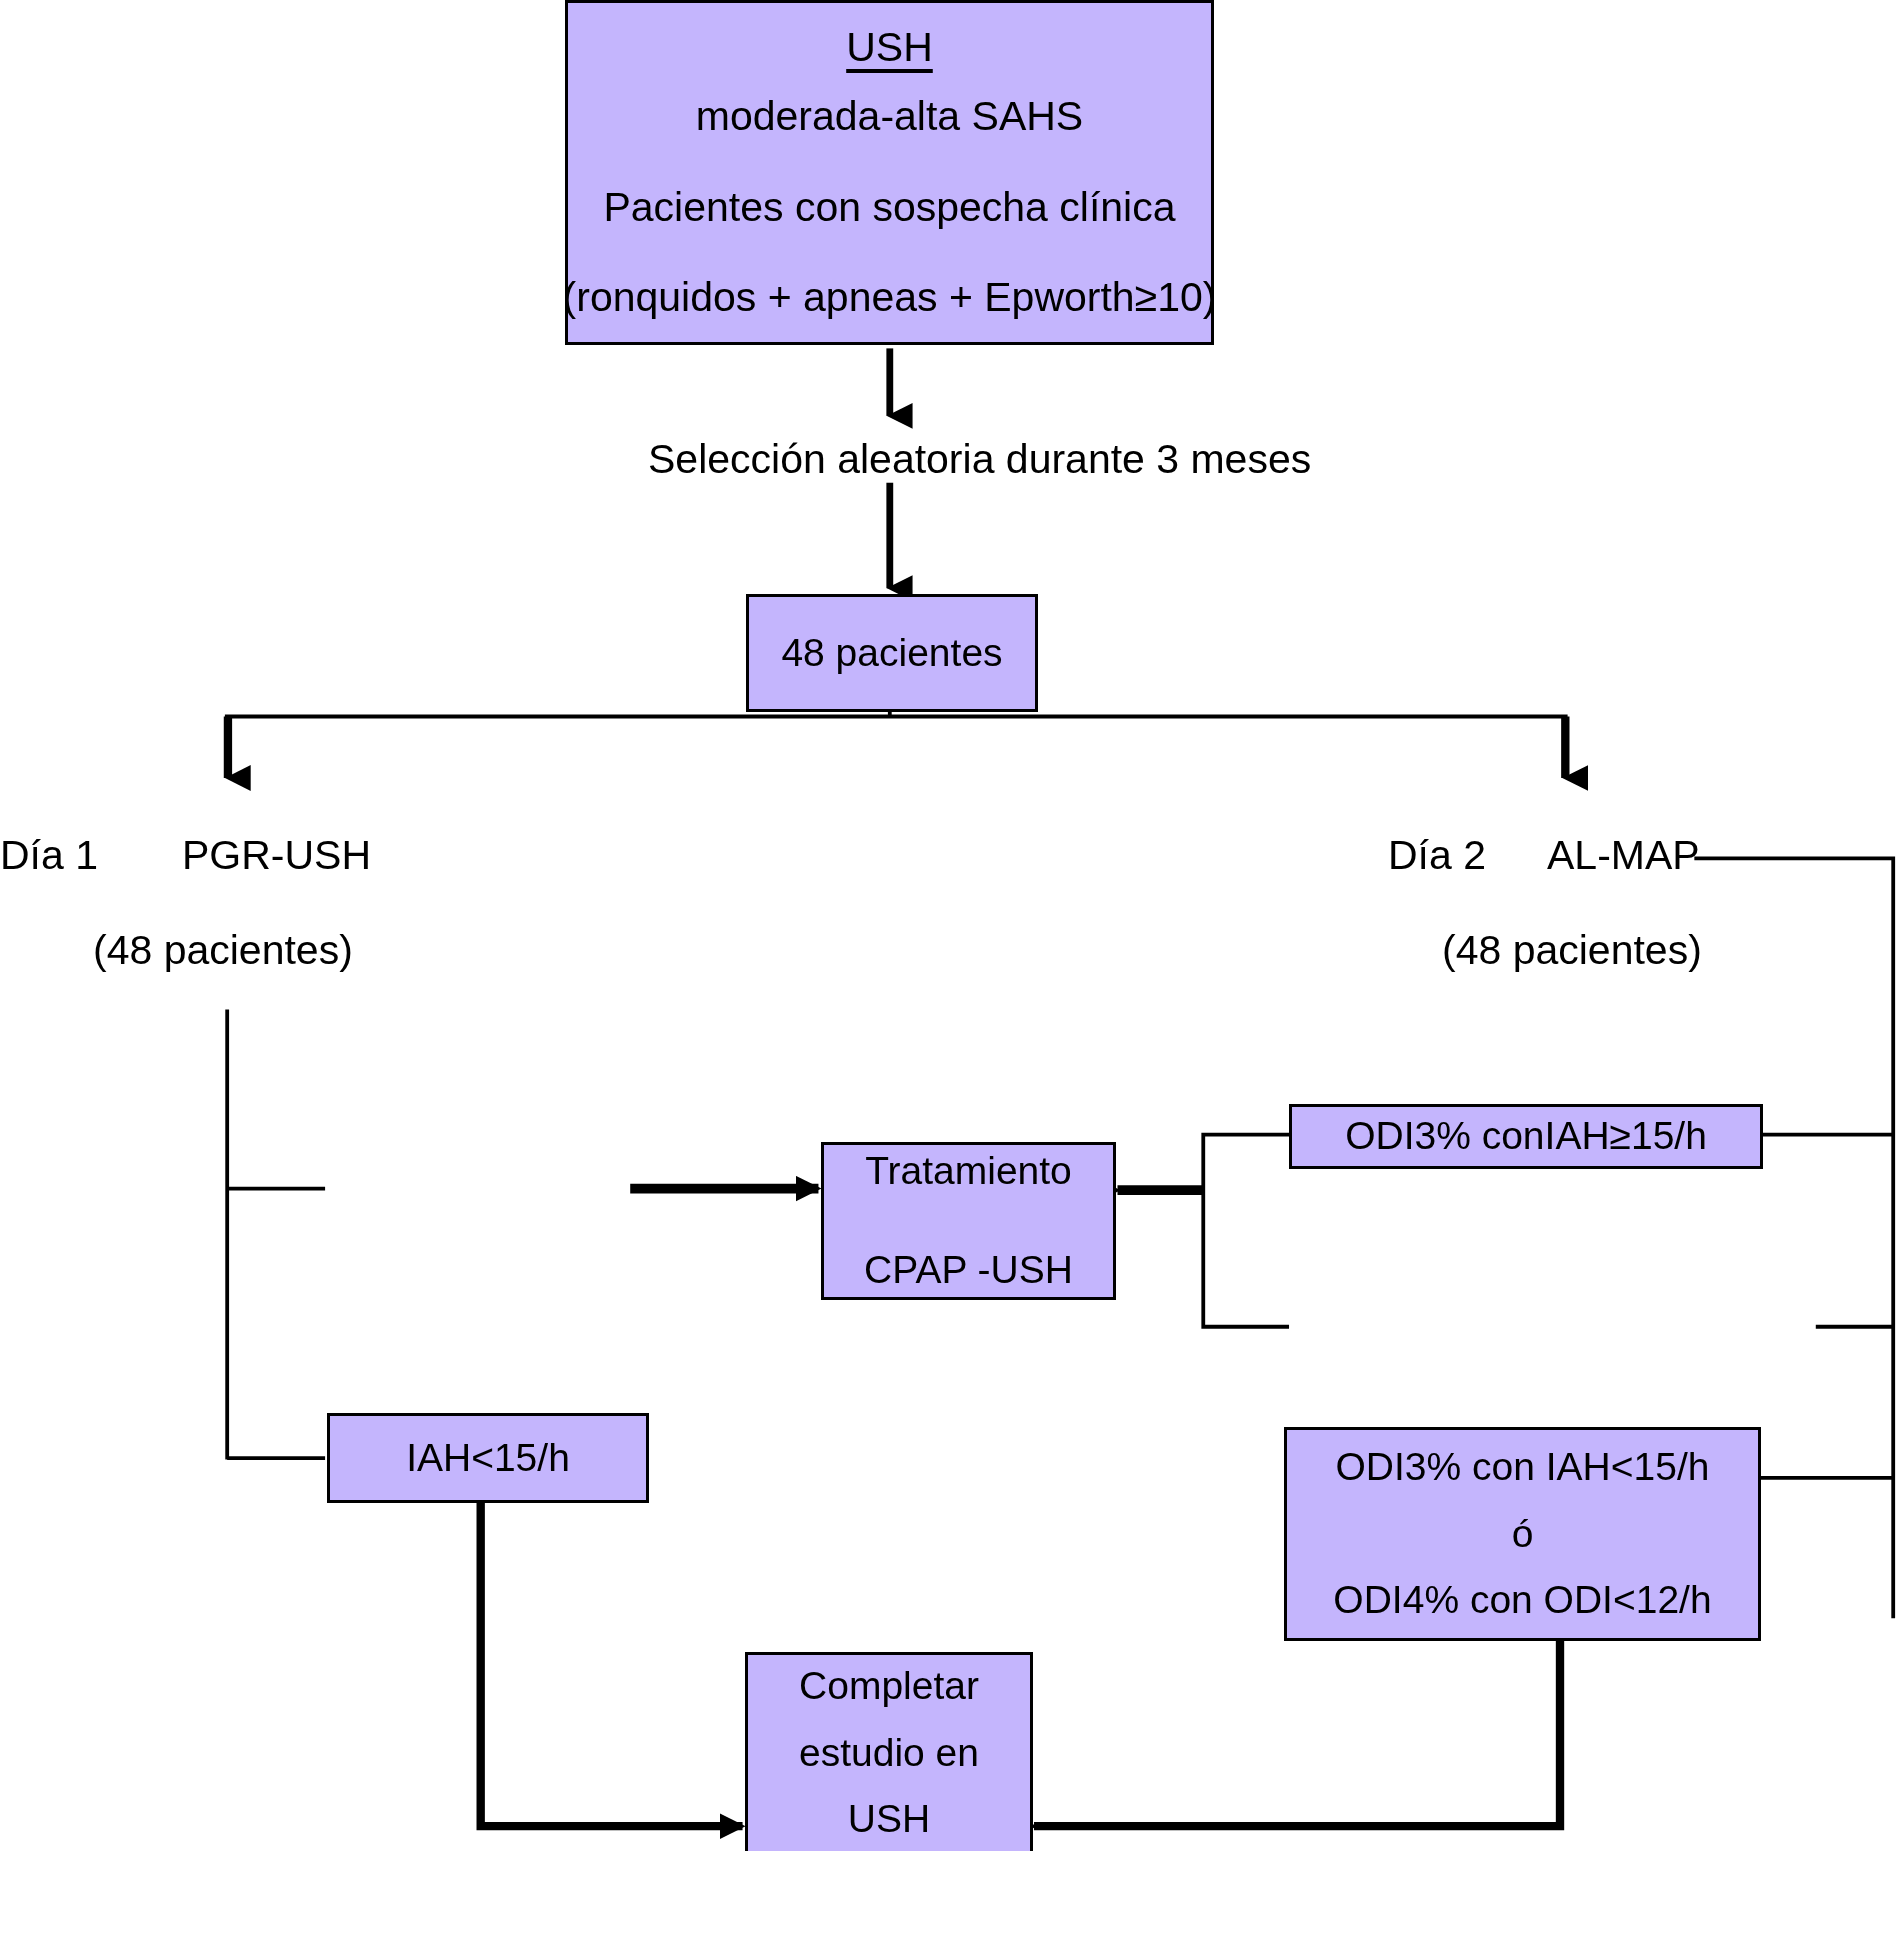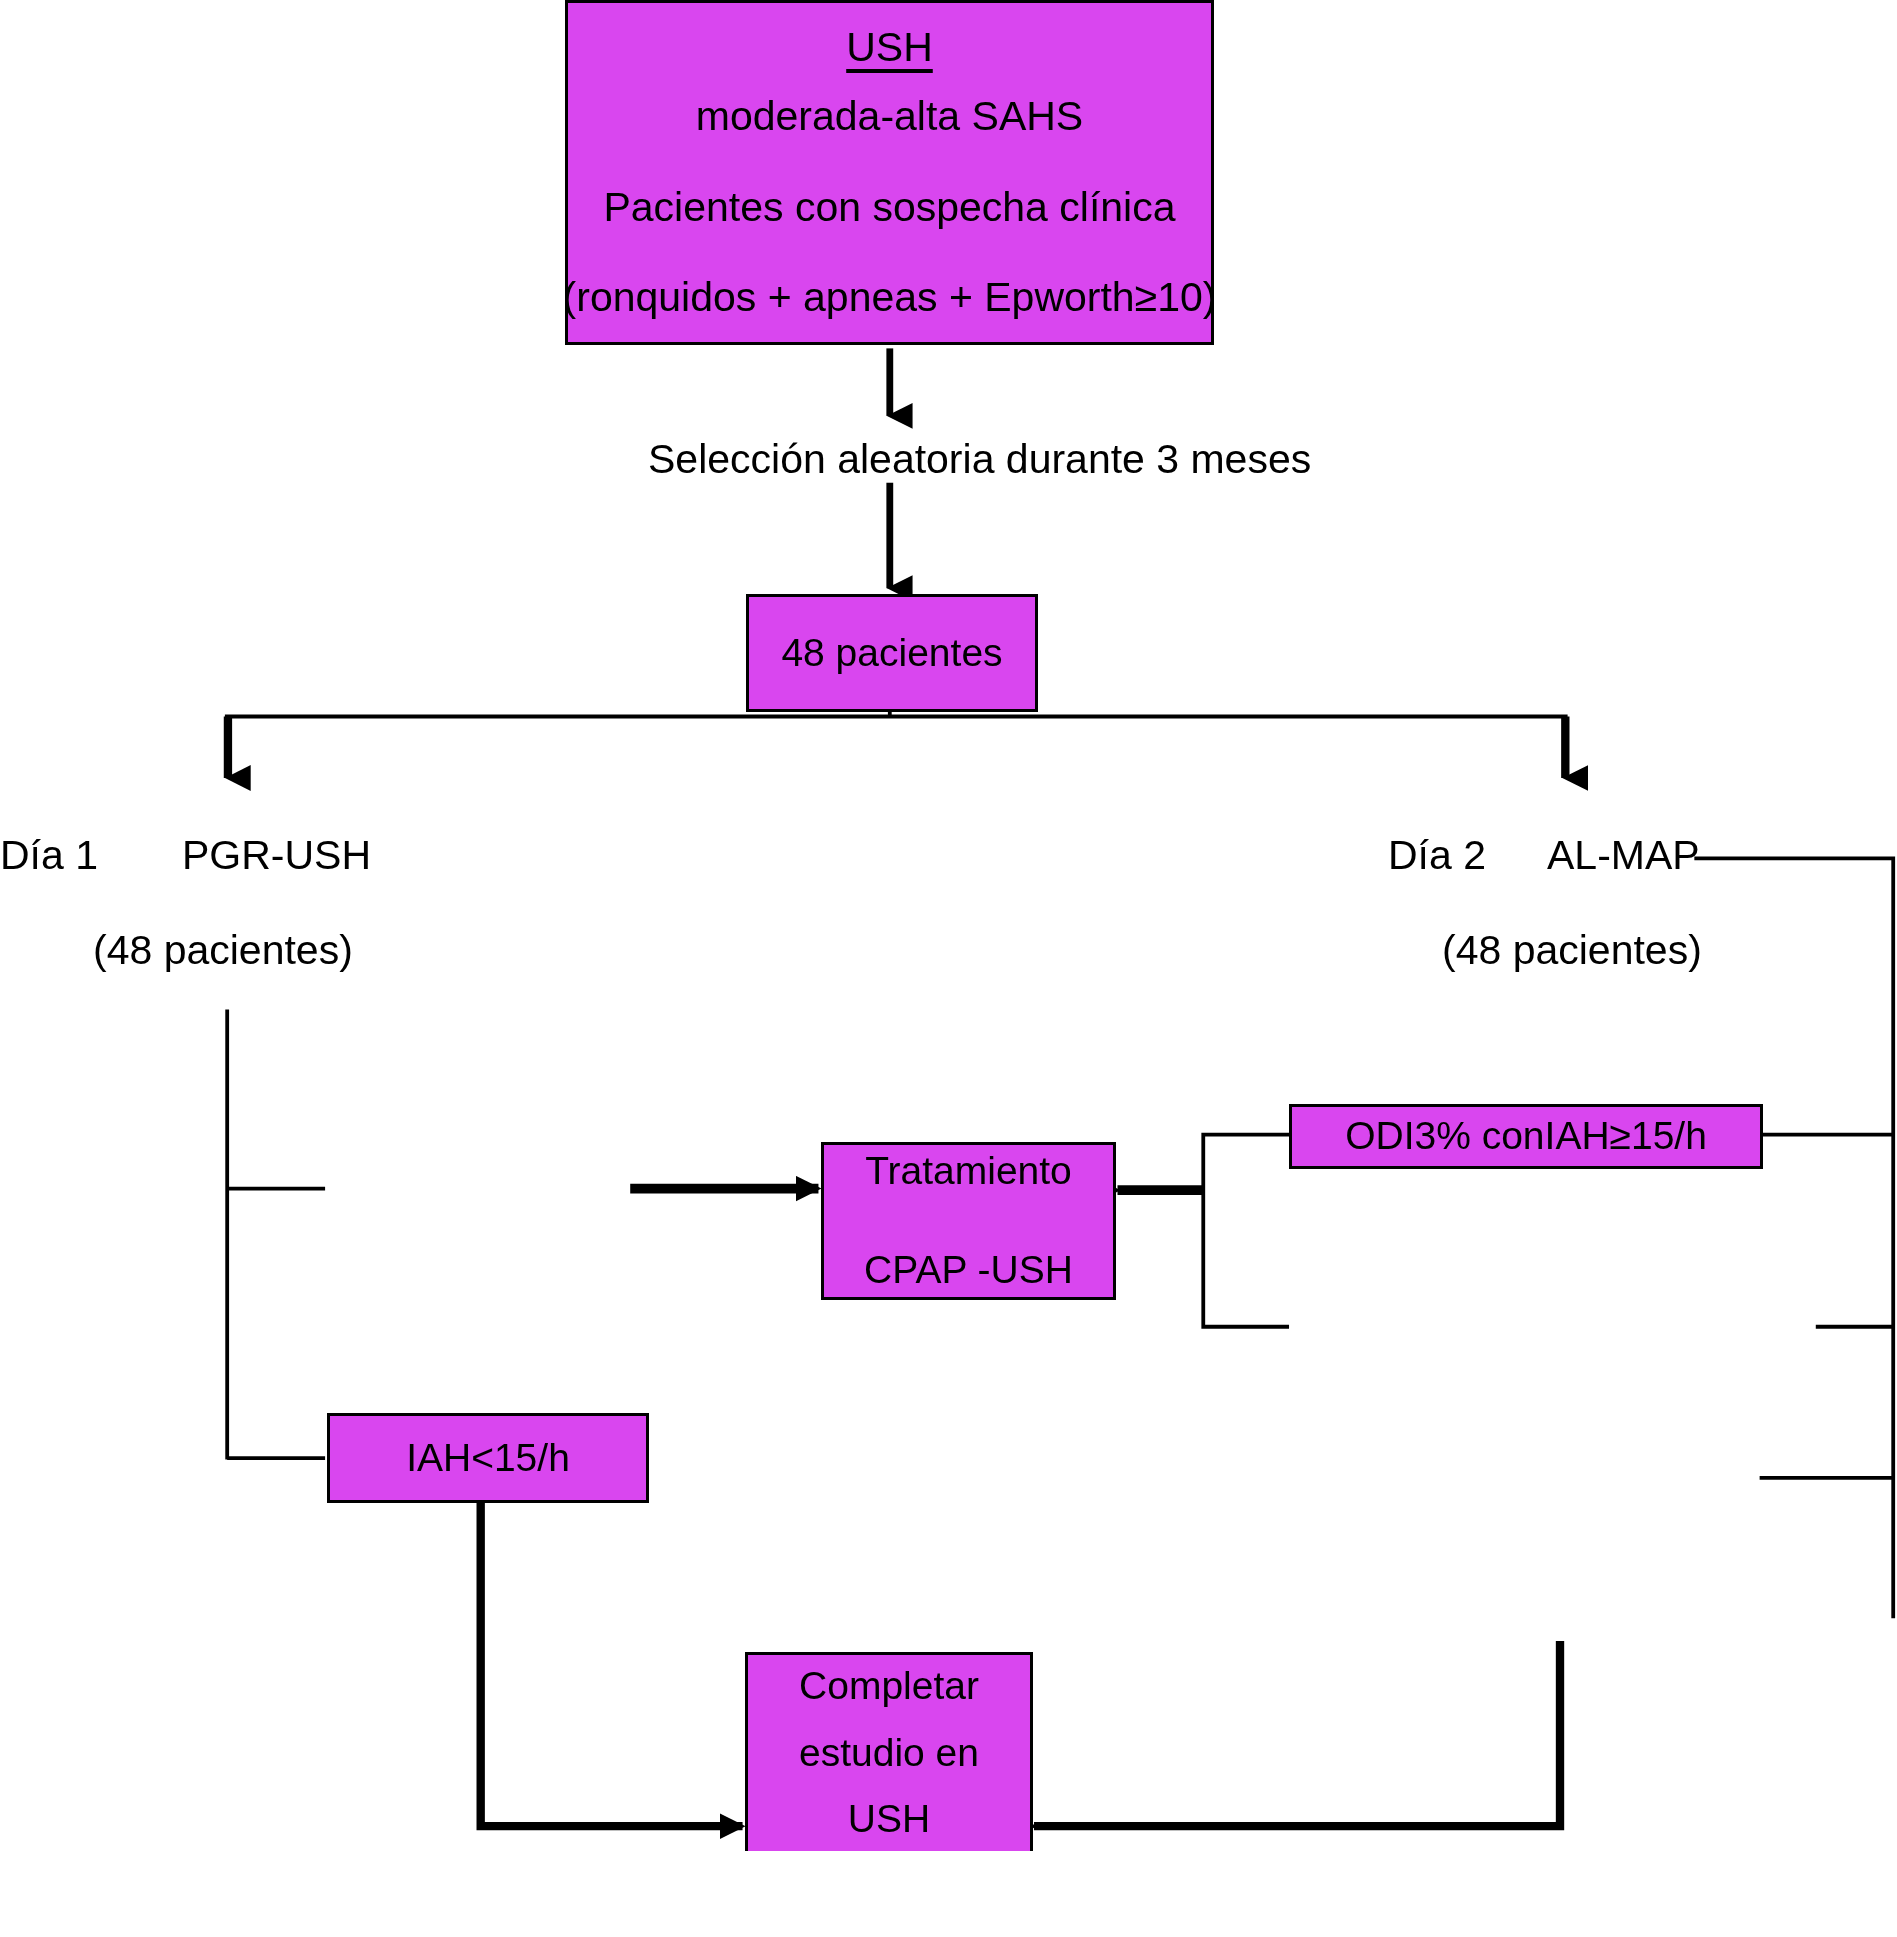--- a/index.html
+++ b/index.html
@@ -1,19 +1,19 @@
 <!DOCTYPE html>
 <html style="font-size:12px"><head>
 <meta charset="utf-8">
 <style>
   html,body{margin:0;padding:0;background:#ffffff;}
   body{width:1898px;height:1937px;font-family:"Liberation Sans","DejaVu Sans",sans-serif;color:#000;}
   #stage{position:relative;width:1898px;height:1937px;overflow:hidden;background:#fff;}
   svg.layer{position:absolute;top:0;left:0;width:1898px;height:1937px;}
-  .nodebox{position:absolute;border:3px solid #000;background:#d946ef;box-sizing:border-box;
+  .nodebox{position:absolute;border:3px solid #000;background:#c4b5fd;box-sizing:border-box;
            display:flex;flex-direction:column;align-items:center;justify-content:center;}
   .nodebox .ln{display:block;text-align:center;line-height:1.05;white-space:nowrap;}
   .freetext{position:absolute;white-space:nowrap;line-height:1.1;}
   .t54{font-size:41px;}
   .t52{font-size:39px;}
   .u{text-decoration:underline;text-underline-offset:7.6px;}
   .gap18{margin-top:47px;}
   .gap10{margin-top:26px;}
 </style>
 </head>
@@ -103,20 +103,25 @@
 
   <div class="nodebox" style="left:327px;top:1413px;width:322px;height:90px;justify-content:center;">
     <span class="ln t52">IAH&lt;15/h</span>
   </div>
 
   <div class="nodebox" style="left:1289px;top:1104px;width:474px;height:65px;">
     <span class="ln t52">ODI3% conIAH≥15/h</span>
   </div>
 
 
+  <div class="nodebox" style="left:1284px;top:1427px;width:477px;height:214px;">
+    <span class="ln t52">ODI3% con IAH&lt;15/h</span>
+    <span class="ln t52 gap10">ó</span>
+    <span class="ln t52 gap10">ODI4% con ODI&lt;12/h</span>
+  </div>
 
   <div class="nodebox" style="left:745px;top:1652px;width:288px;height:199px;border-bottom:none;align-items:center;">
     <span class="ln t52">Completar</span>
     <span class="ln t52 gap10">estudio en</span>
     <span class="ln t52 gap10">USH</span>
   </div>
 
 </div>
 
 

